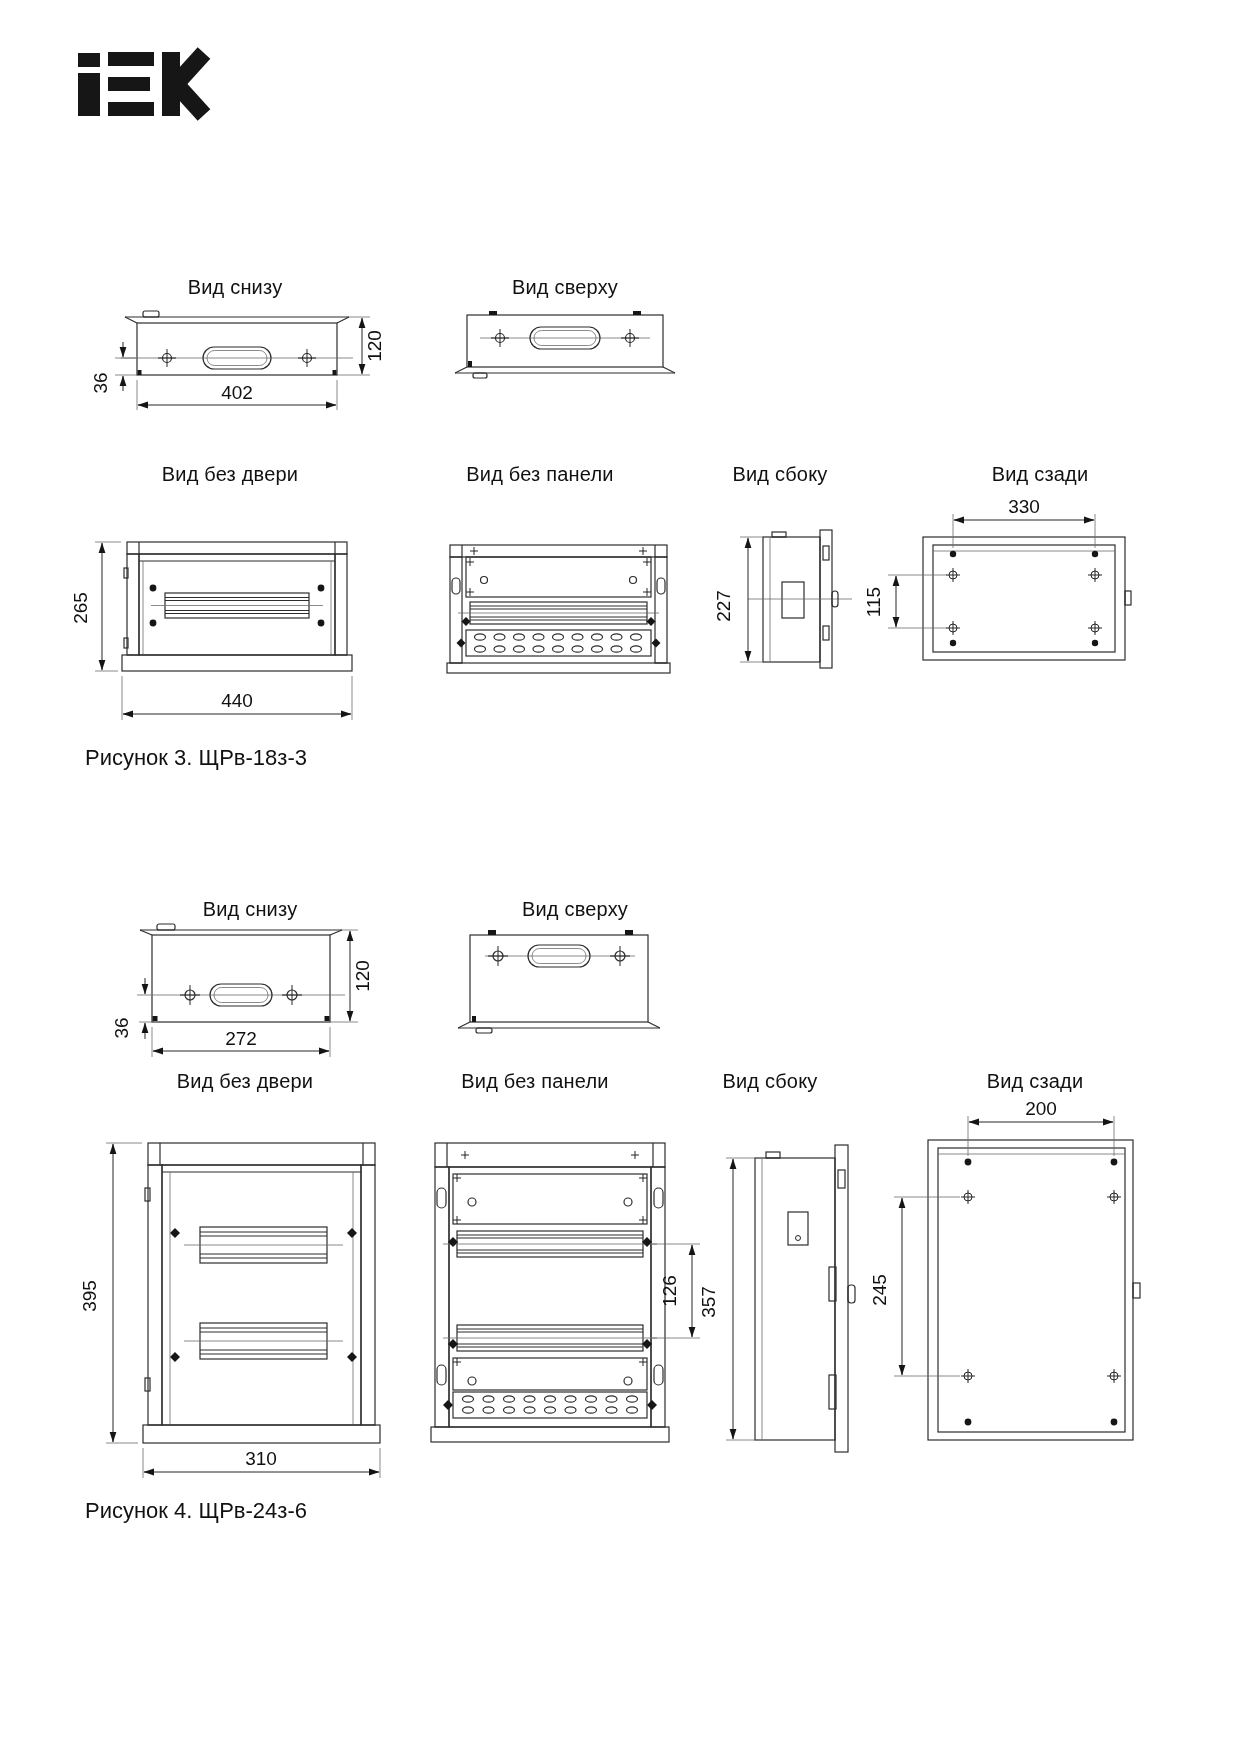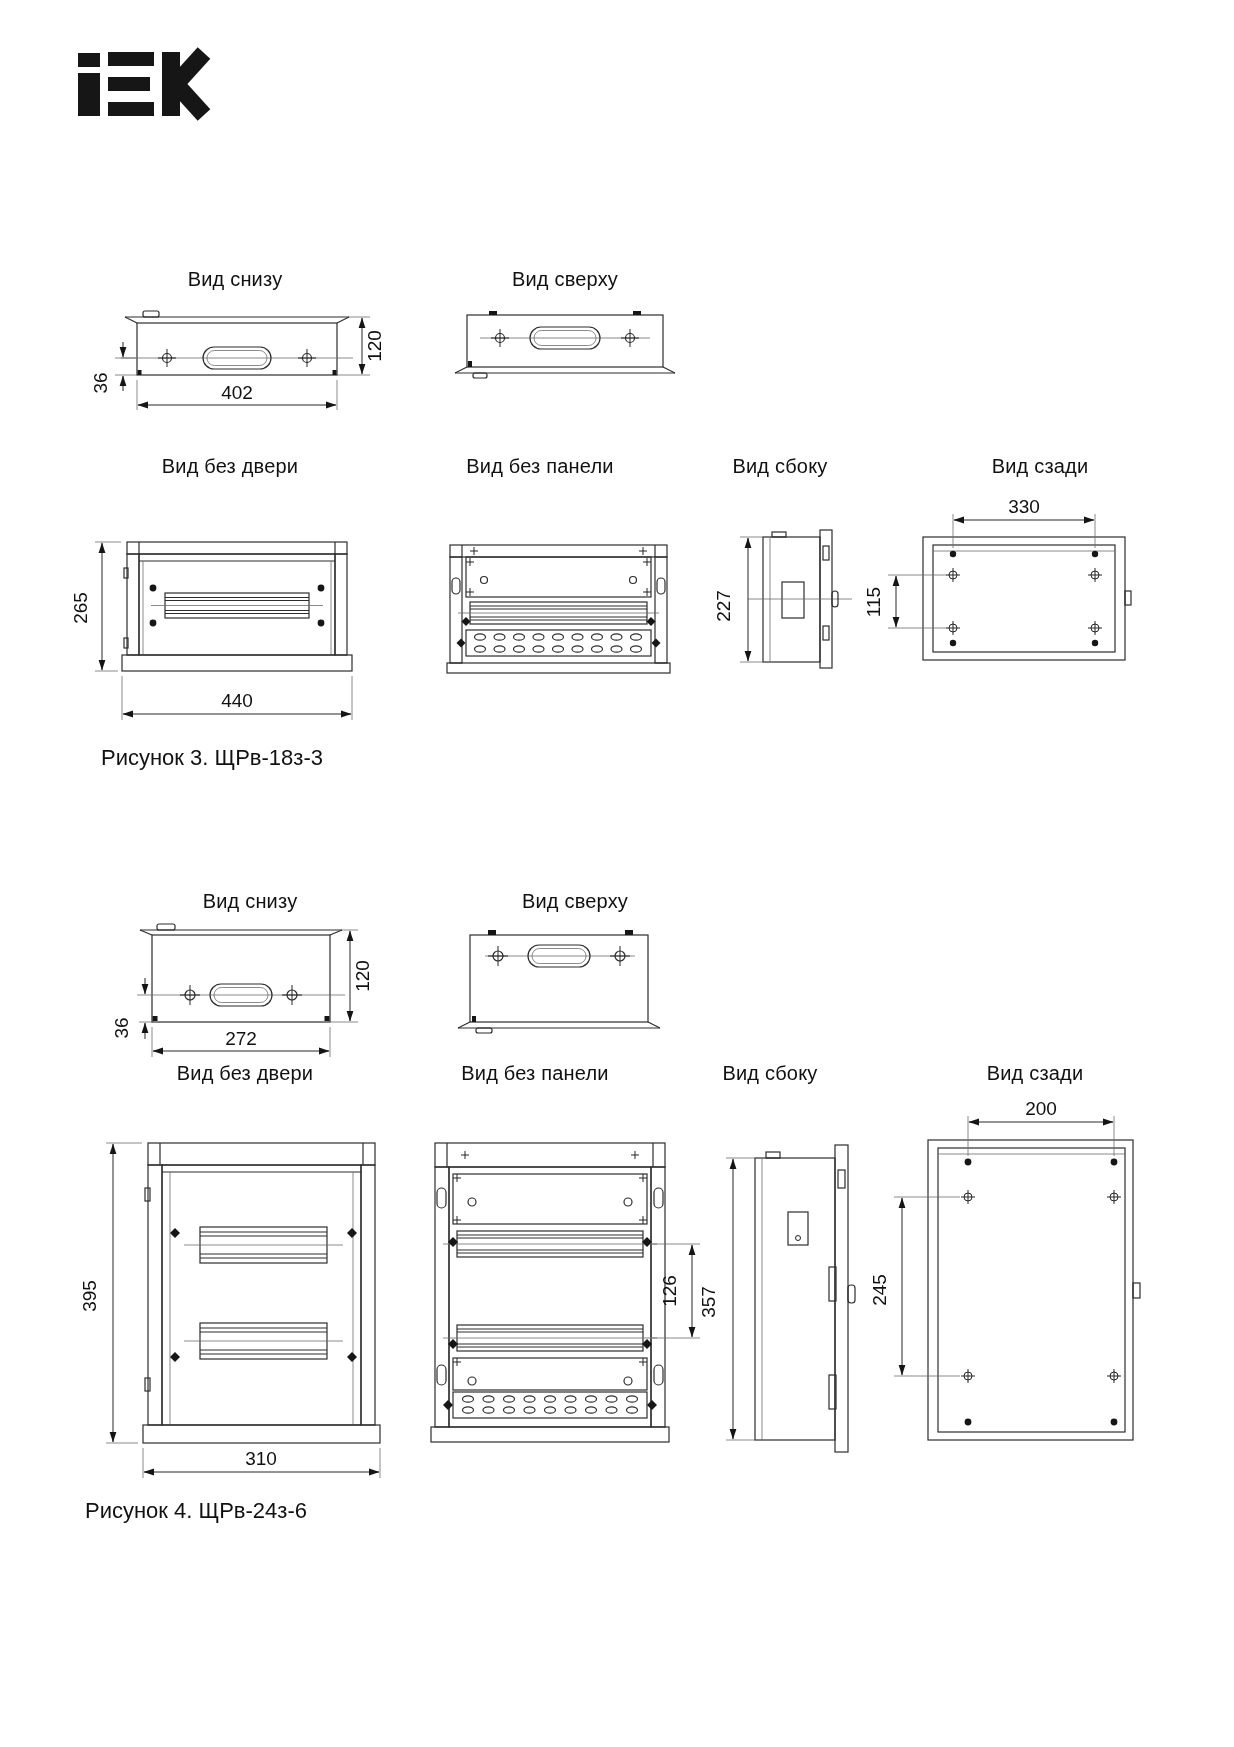--- a/index.html
+++ b/index.html
@@ -1,19 +1,19 @@
 <!DOCTYPE html>
 <html><head>
 <meta charset="utf-8">
 <style>
   html,body{margin:0;padding:0;background:#fff;width:1234px;height:1747px;}
   body{position:relative;font-family:"Liberation Sans",sans-serif;overflow:hidden;}
   .page{position:absolute;left:0;top:0;width:1234px;height:1747px;background:#ffffff;}
   svg{position:absolute;overflow:visible;display:block;}
-  .vtitle{position:absolute;text-align:center;font-size:20px;color:#111;letter-spacing:0.2px;}
+  .vtitle{position:absolute;text-align:center;font-size:20px;color:#111;letter-spacing:0.2px;margin-top:8px;}
   .caption{position:absolute;font-size:22px;color:#111;}
   
   .s{stroke:#2d2d2d;stroke-width:1.2;fill:none;}
   .t{stroke:#6d6d6d;stroke-width:0.8;fill:none;}
   .d{stroke:#1b1b1b;stroke-width:0.95;fill:none;}
   .f{fill:#161616;stroke:none;}
   text.dim{font-size:19px;fill:#101010;stroke:none;font-family:"Liberation Sans",sans-serif;}
 </style>
 </head>
 <body>
@@ -227,21 +227,21 @@
   <line class="t" x1="93" y1="58" x2="93" y2="24"></line>
   <line class="t" x1="235" y1="58" x2="235" y2="24"></line>
   <line class="d" x1="94" y1="30" x2="234" y2="30" marker-start="url(#ar)" marker-end="url(#ar)"></line>
   <text class="dim" text-anchor="middle" x="164" y="23">330</text>
   <line class="t" x1="87" y1="85" x2="28" y2="85"></line>
   <line class="t" x1="87" y1="138" x2="28" y2="138"></line>
   <line class="d" x1="36" y1="86" x2="36" y2="137" marker-start="url(#ar)" marker-end="url(#ar)"></line>
   <text class="dim" text-anchor="middle" transform="translate(20,112) rotate(-90)">115</text>
 </svg>
 
-<div class="caption" style="left:101px;top:745px">Рисунок 3. ЩРв-18з-3</div>
+<div class="caption" style="left:85px;top:745px">Рисунок 3. ЩРв-18з-3</div>
 
 <div class="vtitle" style="left:95px;top:890px;width:310px">Вид снизу</div>
 <div class="vtitle" style="left:450px;top:890px;width:250px">Вид сверху</div>
 
 <svg style="left:95px;top:920px" width="310" height="145" viewBox="0 0 310 145">
   <line class="s" x1="45" y1="10" x2="247" y2="10"></line>
   <line class="s" x1="45" y1="10" x2="57" y2="15"></line>
   <line class="s" x1="247" y1="10" x2="235" y2="15"></line>
   <rect class="s" x="62" y="4" width="18" height="6" rx="2"></rect>
   <rect class="s" x="57" y="15" width="178" height="87"></rect>

